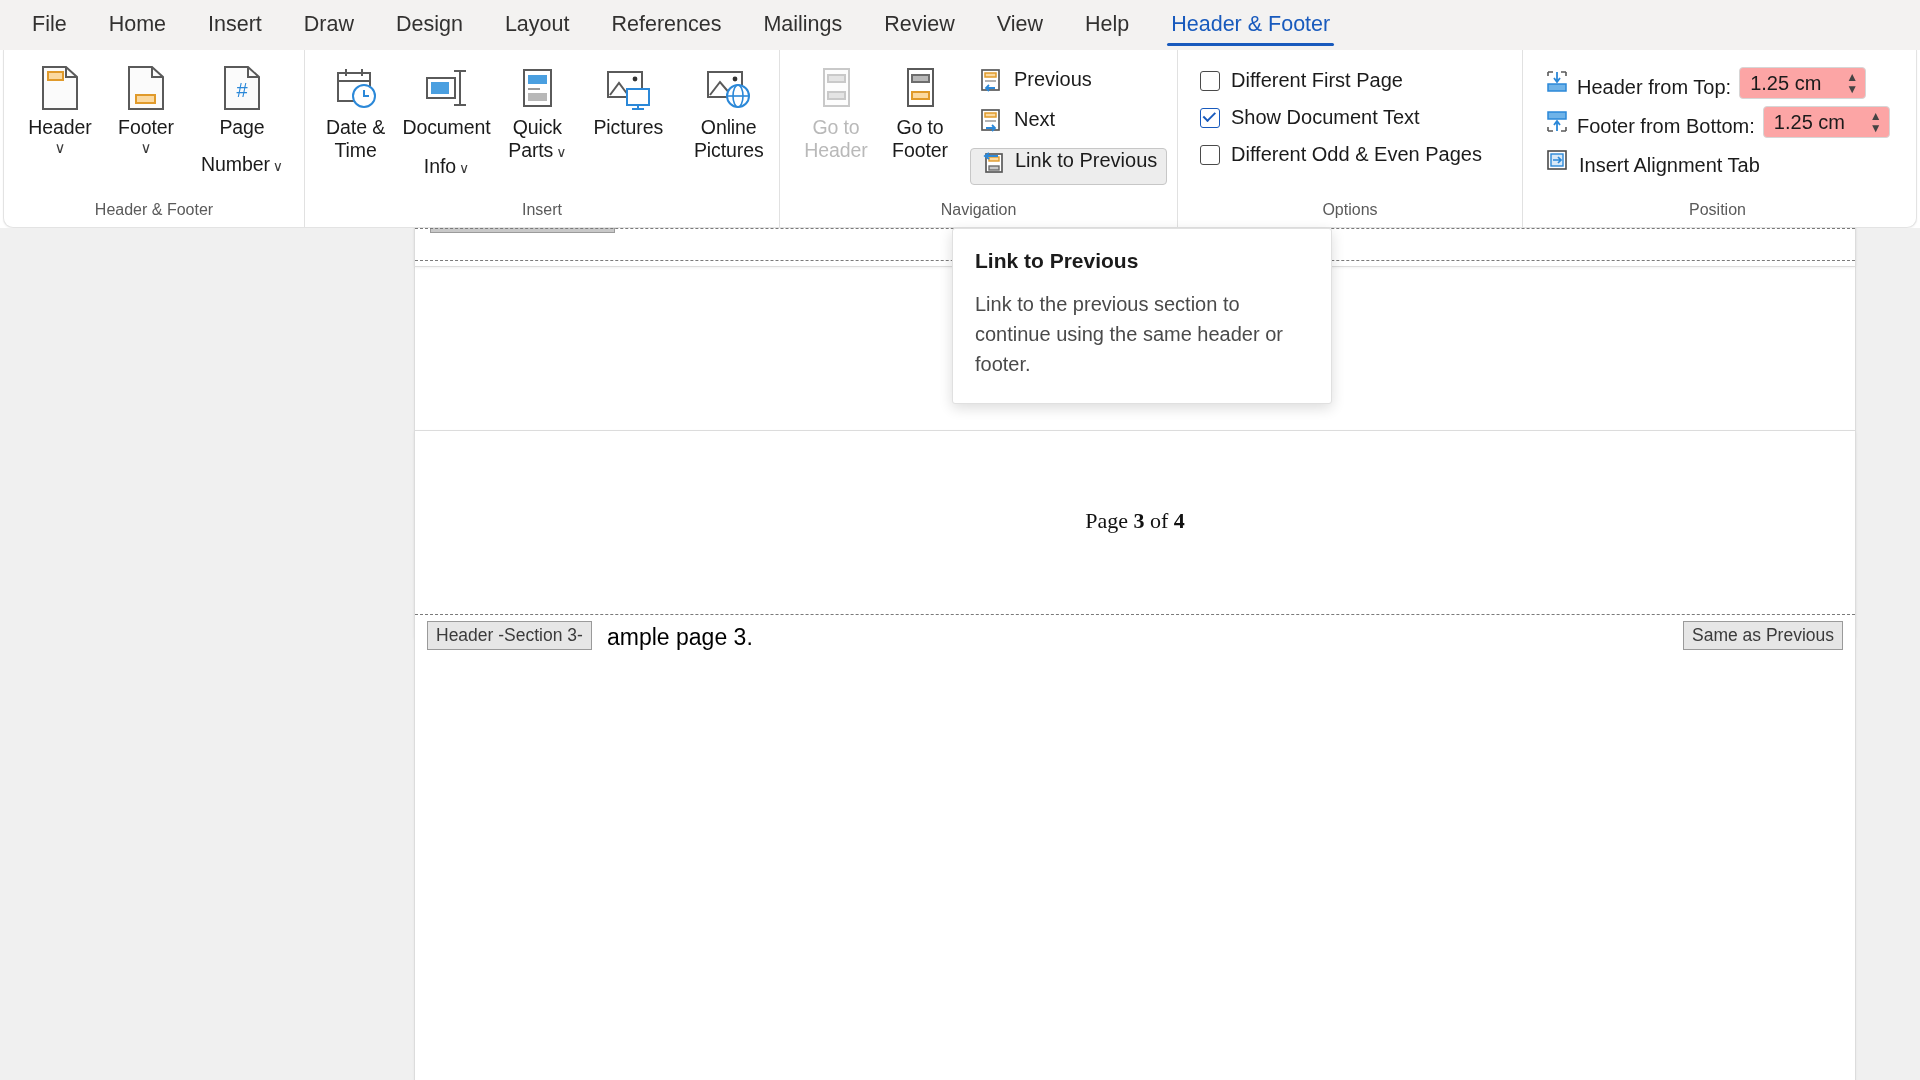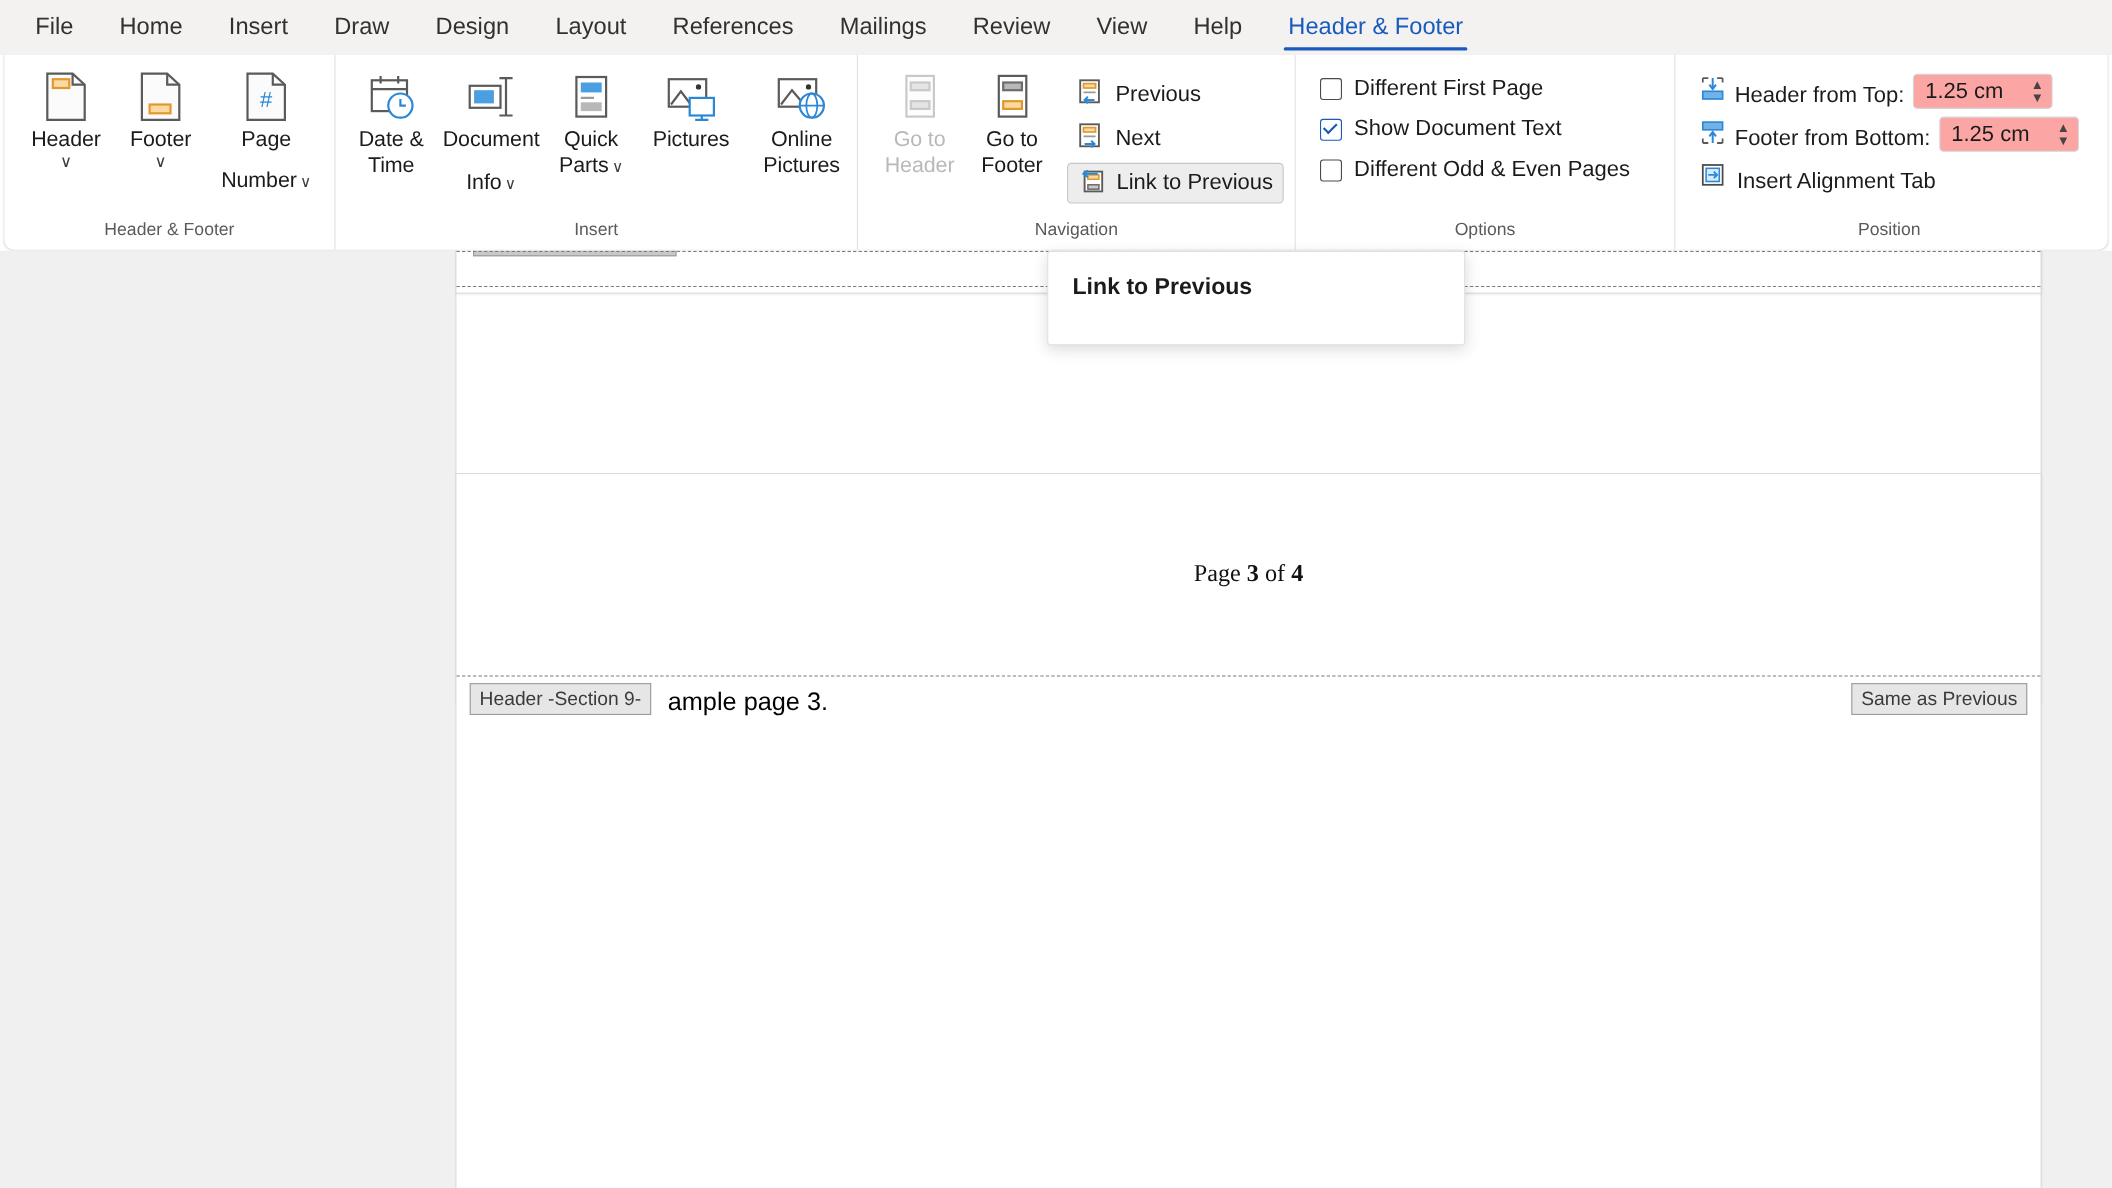--- a/index.html
+++ b/index.html
@@ -67,21 +67,21 @@
     margin-top:4px;font-size:19.5px;line-height:23px;color:#1b1b1b;text-align:center;
     letter-spacing:-.1px;
   }
   .bigbtn.wide{width:104px;}
   .bigbtn.disabled .lbl{color:#b9b9b9;}
   .caret{display:inline-block;font-size:14px;line-height:12px;margin-left:3px;color:#3b3b3b;}
   .caret-row{font-size:15px;line-height:18px;color:#3b3b3b;margin-top:0px;}
 
   
   .smbtn{
-    display:flex;align-items:center;gap:9px;
+    display:flex;align-items:flex-start;gap:9px;
     height:37px;padding:0 9px;border-radius:4px;box-sizing:border-box;
     font-size:20px;color:#1b1b1b;cursor:default;white-space:nowrap;
   }
   .smbtn.pressed{background:#ededed;border:1px solid #c7c7c7;}
   .stack{display:flex;flex-direction:column;gap:3px;padding-top:10px;}
 
   
   .cbrow{display:flex;align-items:center;gap:11px;height:37px;padding:0 8px;font-size:20px;cursor:default;}
   .cbox{
     width:20px;height:20px;border:1.6px solid #4a4a4a;border-radius:3px;
@@ -459,34 +459,35 @@
     </div>
 
     <div class="page page-cur">
 
       <div class="pagenum" style="top:77px;">
         <span>Page </span><b>3</b><span> of </span><b>4</b>
       </div>
 
       <div class="dashline" style="top:183px;left:0;right:0;"></div>
 
-      <div class="sectag" style="top:190px;left:12px;">Header -Section 9-</div>
+      <div class="sectag" style="top:190px;left:12px;">Header -Section 3-</div>
       <div class="sectag" style="top:190px;right:12px;">Same as Previous</div>
 
       <div class="doctext" style="top:193px;left:192px;">ample page 3.</div>
     </div>
 
     <div class="page" style="left:415px;top:-232px;width:1440px;height:270px;">
       <div class="dashline" style="top:264px;"></div>
     </div>
 
     <div class="greybar" style="left:430px;top:-2px;width:185px;"></div>
     <div class="dashline" style="left:415px;width:1440px;top:0px;"></div>
 
   </div>
 
   <div class="tooltip">
     <div class="tt-title">Link to Previous</div>
     <div class="tt-body">
+      <p>Link to the previous section to continue using the same header or footer.</p>
     </div>
   </div>
 
 </div>
 
 </body></html>

